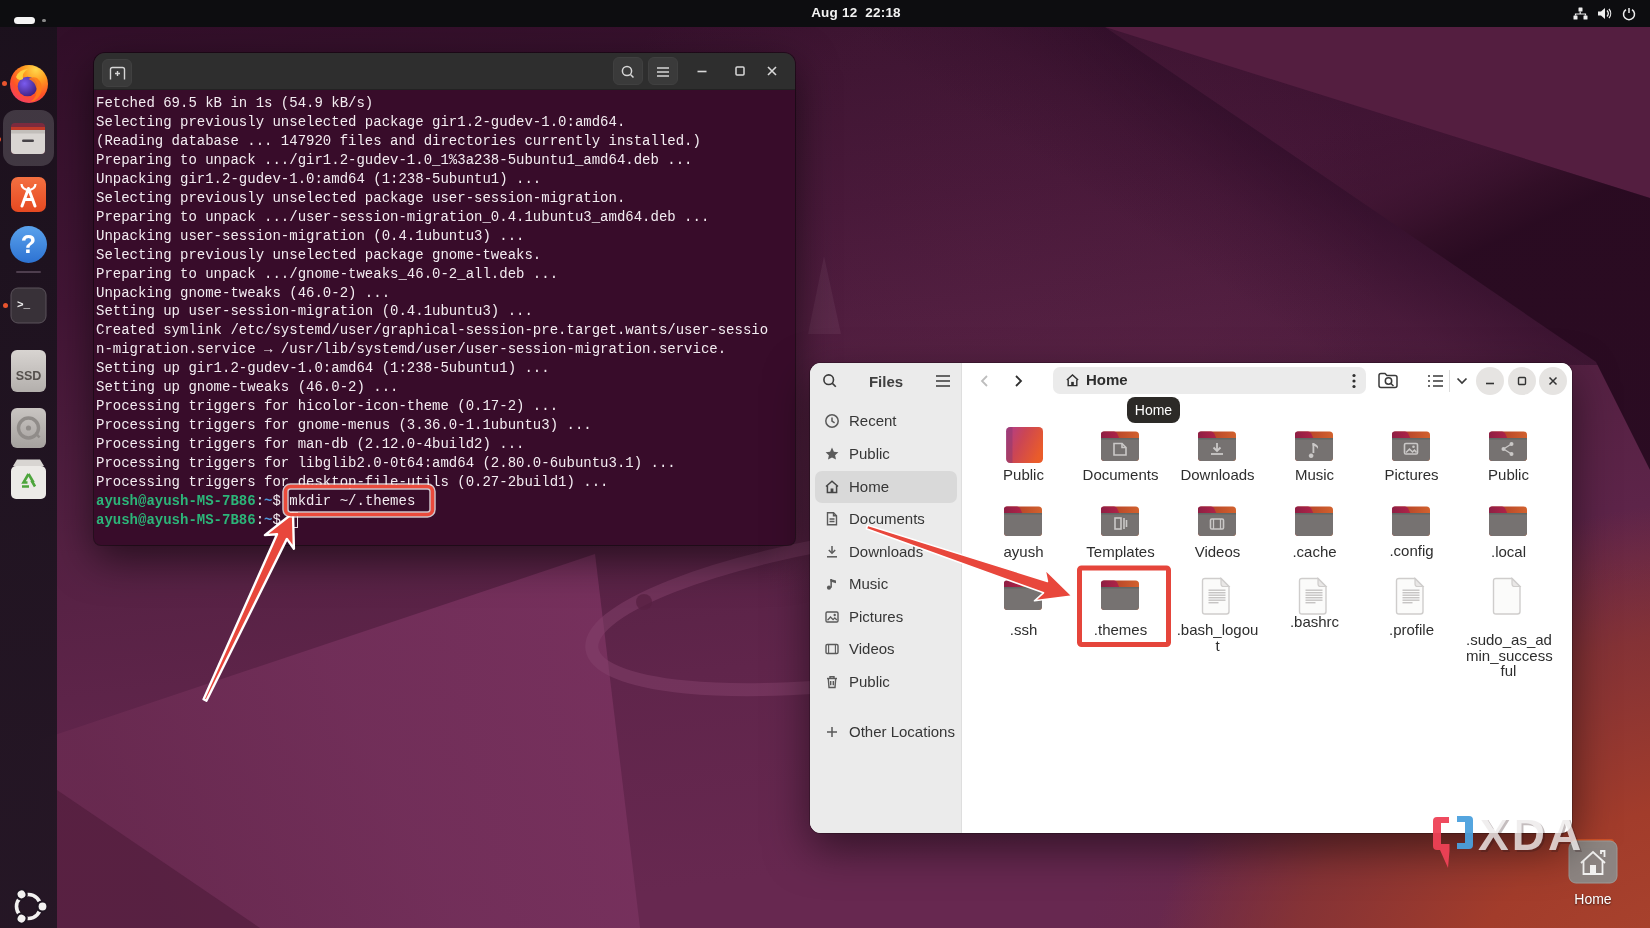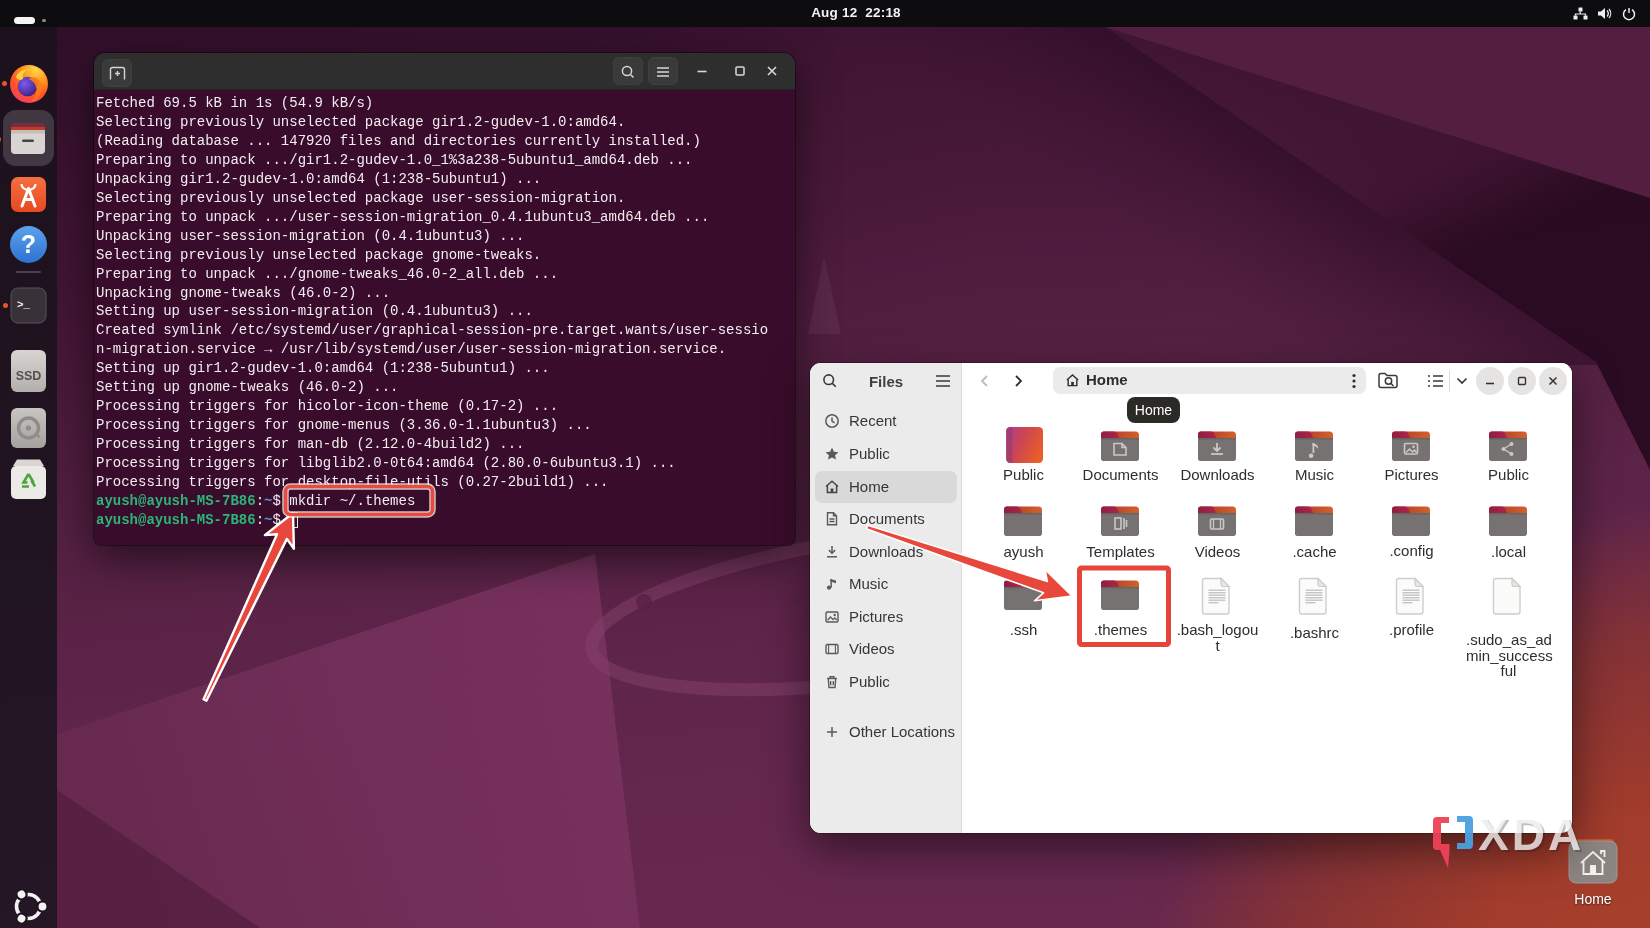--- a/index.html
+++ b/index.html
@@ -615,21 +615,21 @@
 <div class="gi" style="left:487px;top:213px"><svg width="34" height="40" viewBox="0 0 34 40">
 <path d="M5,2.5 h16 l8,8 v25 q0,2.5 -2.5,2.5 h-21.5 q-2.5,0 -2.5,-2.5 v-30.5 q0,-2.5 2.5,-2.5 z" fill="#fbfbfa" stroke="#cfcdcc" stroke-width="1.4"></path>
 <path d="M21,2.5 v5.5 q0,2.5 2.5,2.5 h5.5 z" fill="#e9e7e6" stroke="#cfcdcc" stroke-width="1.2"></path>
 <rect x="8.5" y="13.5" width="17" height="1.4" fill="#c6c4c3"></rect>
             <rect x="8.5" y="16" width="17" height="1.4" fill="#c6c4c3"></rect>
             <rect x="8.5" y="18.5" width="17" height="1.4" fill="#c6c4c3"></rect>
             <rect x="8.5" y="21" width="17" height="1.4" fill="#c6c4c3"></rect>
             <rect x="8.5" y="23.5" width="17" height="1.4" fill="#c6c4c3"></rect>
             <rect x="8.5" y="26" width="10" height="1.4" fill="#c6c4c3"></rect>
           </svg></div>
-        <div class="gl" style="left:462px;top:262px">.bashrc</div>
+        <div class="gl" style="left:462px;top:251px">.bashrc</div>
 <div class="gi" style="left:584px;top:213px"><svg width="34" height="40" viewBox="0 0 34 40">
 <path d="M5,2.5 h16 l8,8 v25 q0,2.5 -2.5,2.5 h-21.5 q-2.5,0 -2.5,-2.5 v-30.5 q0,-2.5 2.5,-2.5 z" fill="#fbfbfa" stroke="#cfcdcc" stroke-width="1.4"></path>
 <path d="M21,2.5 v5.5 q0,2.5 2.5,2.5 h5.5 z" fill="#e9e7e6" stroke="#cfcdcc" stroke-width="1.2"></path>
 <rect x="8.5" y="13.5" width="17" height="1.4" fill="#c6c4c3"></rect>
             <rect x="8.5" y="16" width="17" height="1.4" fill="#c6c4c3"></rect>
             <rect x="8.5" y="18.5" width="17" height="1.4" fill="#c6c4c3"></rect>
             <rect x="8.5" y="21" width="17" height="1.4" fill="#c6c4c3"></rect>
             <rect x="8.5" y="23.5" width="17" height="1.4" fill="#c6c4c3"></rect>
             <rect x="8.5" y="26" width="10" height="1.4" fill="#c6c4c3"></rect>
           </svg></div>

